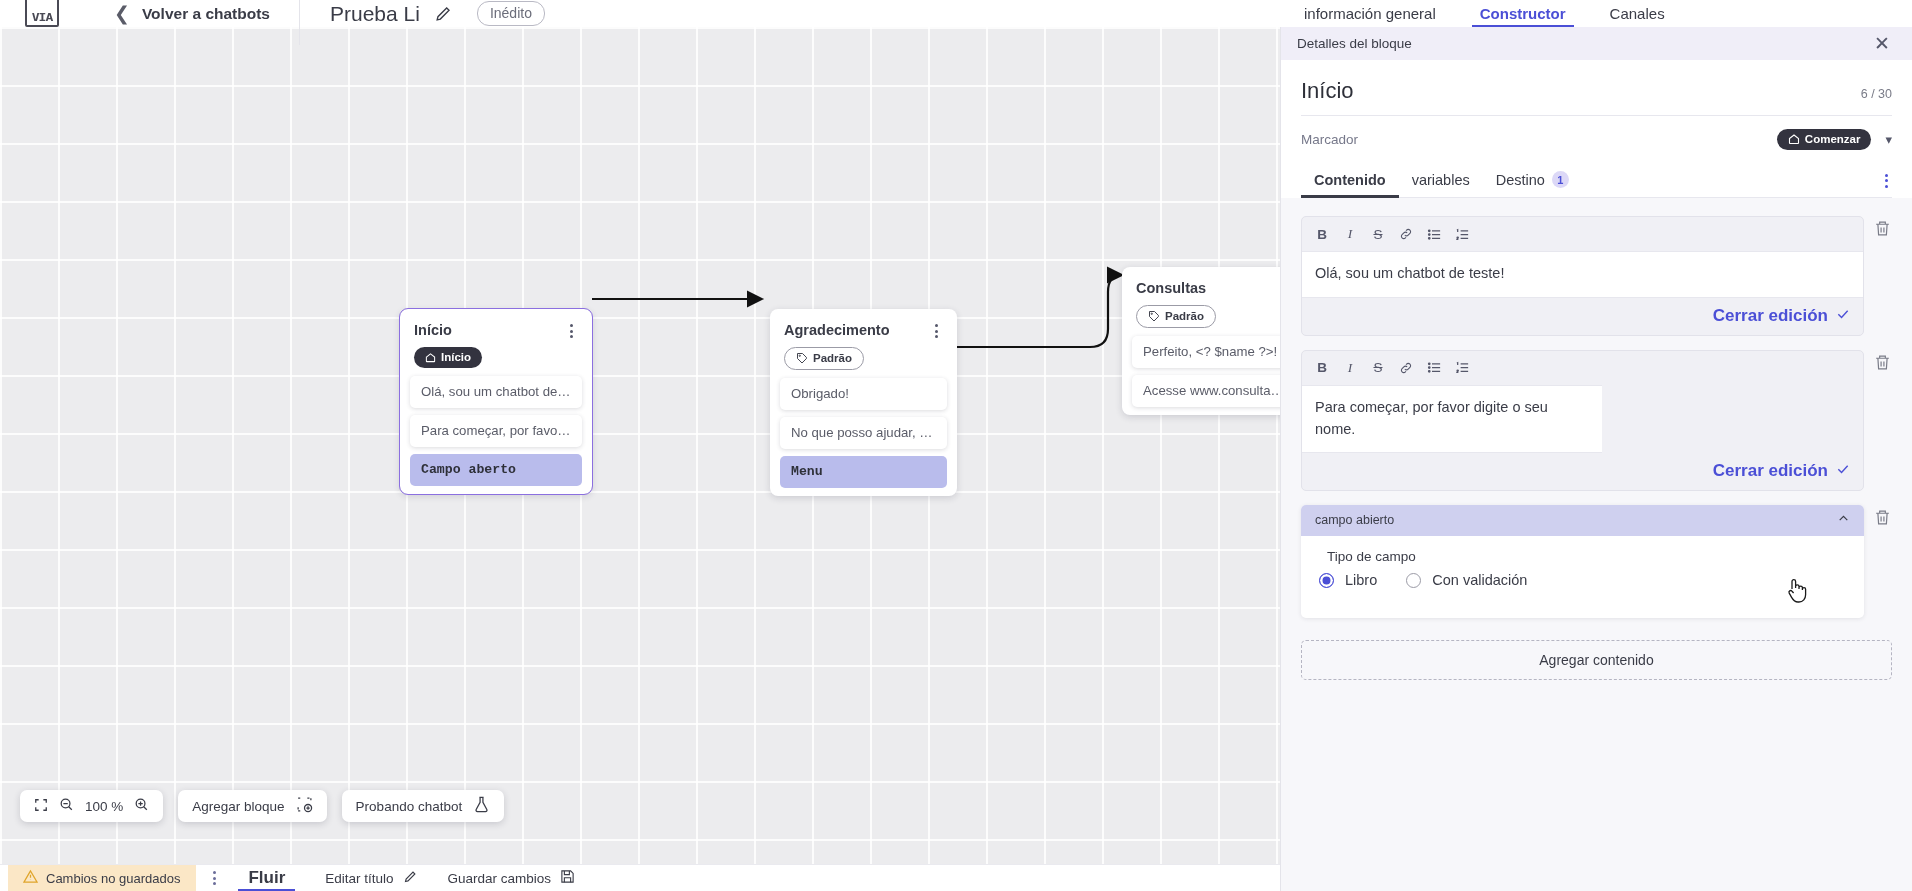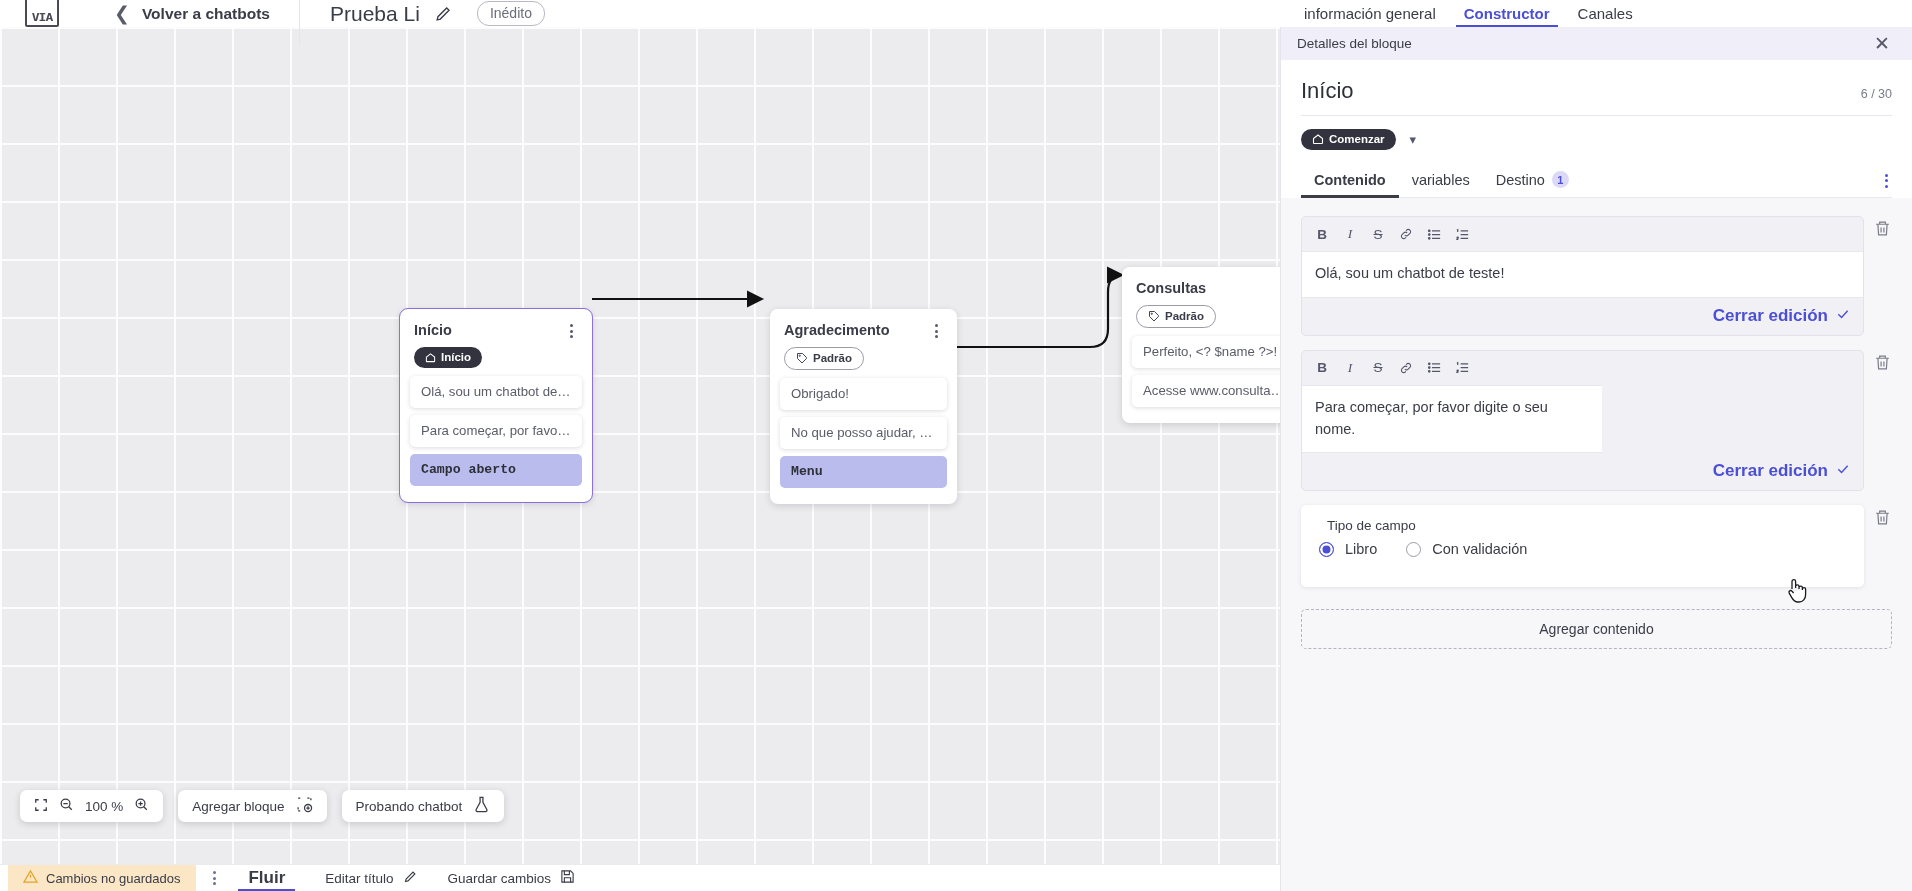--- a/index.html
+++ b/index.html
@@ -49,21 +49,21 @@
   .pencil-ico { margin-left: 14px; cursor: pointer; display:flex; align-items:center;}
   .chip-unpub {
     margin-left: 24px; border: 1px solid #b9b9c4; border-radius: 12px;
     padding: 3px 12px 4px; font-size: 14px; color: #6b6d7a;
     background: #fff; white-space: nowrap;
   }
 
   
   .rtabs {
     position: absolute; right: 0; top: 0; width: 632px; height: 27px;
-    display: flex; align-items: flex-end; gap: 0;
+    display: flex; align-items: flex-end; gap: 16px;
     background: #ffffff; z-index: 31; padding-left: 10px;
   }
   .rtab {
     font-size: 15px; padding: 0 14px 5px; color: #3a3c47;
     cursor: pointer; white-space: nowrap; position: relative;
   }
   .rtab.active { color: #4b4fd6; font-weight: 700; }
   .rtab.active::after {
     content: ""; position: absolute; left: 6px; right: 6px; bottom: 0;
     height: 2.5px; background: #4b4fd6;
@@ -78,21 +78,21 @@
       linear-gradient(to bottom, rgba(255,255,255,0.85) 1.5px, transparent 1.5px);
     background-size: 58px 58px;
     overflow: hidden;
   }
   .canvas-svg { position: absolute; left: 0; top: 0; width: 1562px; height: 837px; }
 
   
   .node {
     position: absolute; background: #ffffff; border-radius: 8px;
     box-shadow: 0 2px 7px rgba(40,40,60,0.16);
-    padding: 0 0 9px 0;
+    padding: 0 0 1px 0;
     z-index: 5;
   }
   .node.selected { outline: 1.6px solid #8b6fe0; }
   .node-head { padding: 13px 14px 0 14px; display:flex; align-items:flex-start; }
   .node-title { font-size: 14.5px; font-weight: 700; color: #3a3c47; flex:1; white-space: nowrap;}
   .kebab { width:14px; display:flex; flex-direction:column; align-items:center; gap:2.5px; cursor:pointer; padding-top:2px;}
   .kebab i { width:3px; height:3px; border-radius:50%; background:#55576a; display:block;}
   .badge-row { padding: 9px 14px 8px 14px; }
   .badge {
     display:inline-flex; align-items:center; gap:5px; border-radius:13px;
@@ -427,20 +427,21 @@
   </div>
 
   <div class="panel-body">
     <div class="blk-title-row">
       <span class="blk-title">Início</span>
       <span class="blk-count">6 / 30</span>
     </div>
     <div class="hr"></div>
 
     <div class="marker-row">
+      <span class="marker-lbl">Marcador</span>
       <span class="badge dark">
         <svg width="12" height="12" viewBox="0 0 24 24" fill="none" stroke="#fff" stroke-width="2.2">
             <path d="M3 11l9-7 9 7v9a1 1 0 01-1 1H4a1 1 0 01-1-1z"></path>
           </svg>
         <span>Comenzar</span>
       </span>
       <span class="chev-dn">▾</span>
     </div>
 
     <div class="ptabs">
@@ -545,20 +546,28 @@
       </div>
       <span class="trash">
         <svg width="17" height="17" viewBox="0 0 24 24" fill="none" stroke="#7a7c88" stroke-width="1.7">
             <path d="M3 6h18M8 6V3h8v3M5.5 6l1 15h11l1-15M10 10.5v7M14 10.5v7"></path>
           </svg>
       </span>
     </div>
 
     <div class="ed-row">
       <div class="card-open">
+        <div class="card-open-head">
+          <span style="flex:1;">campo abierto</span>
+          <span>
+            <svg width="13" height="13" viewBox="0 0 24 24" fill="none" stroke="#3a3c47" stroke-width="2.2">
+                <path d="M5 15l7-7 7 7"></path>
+              </svg>
+          </span>
+        </div>
         <div class="card-open-body">
           <div class="fld-lbl">Tipo de campo</div>
           <div class="radio-row">
             <span class="radio on"></span>
             <span class="radio-lbl">Libro</span>
             <span class="radio"></span>
             <span class="radio-lbl">Con validación</span>
           </div>
         </div>
       </div>

